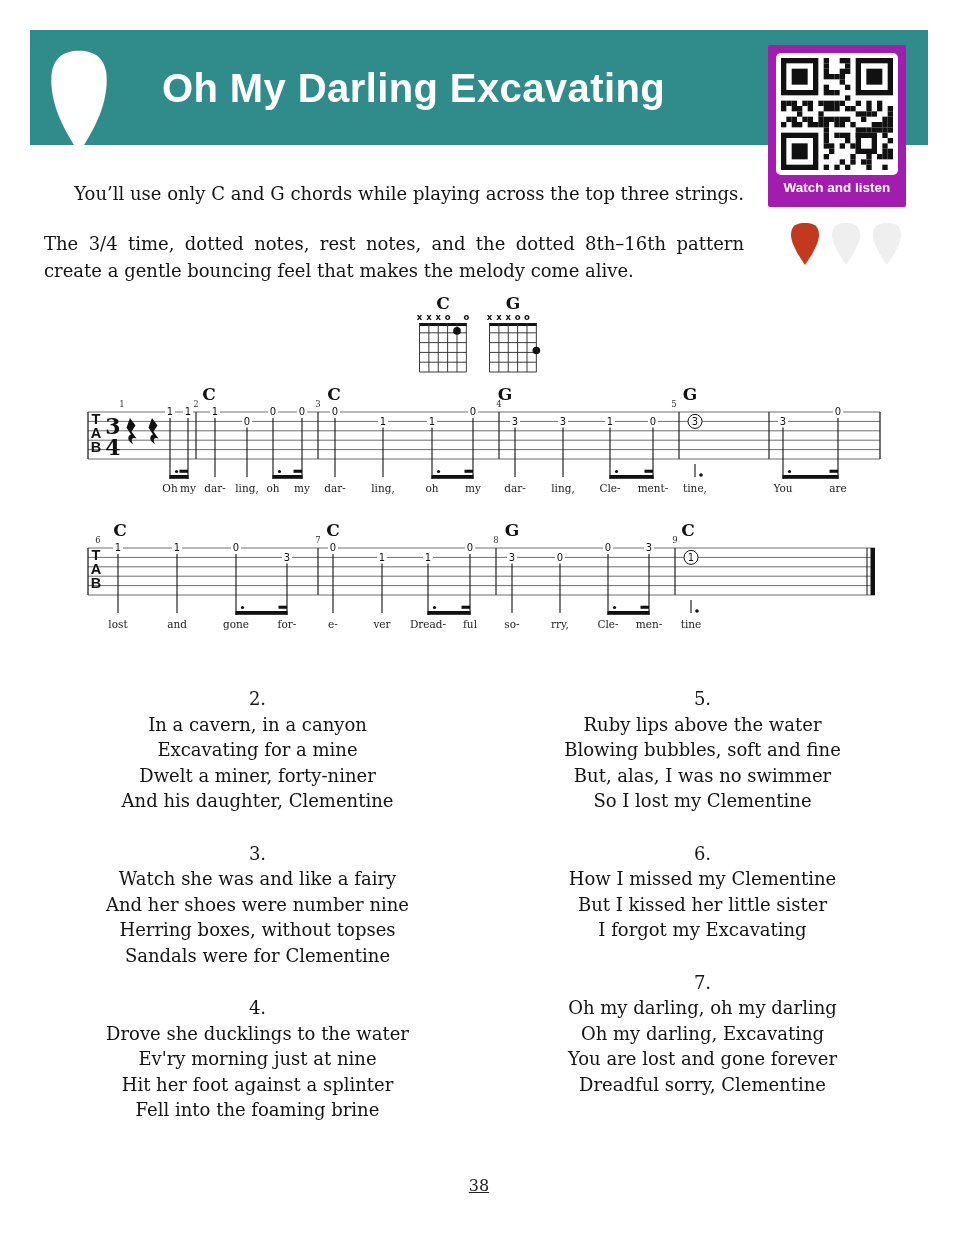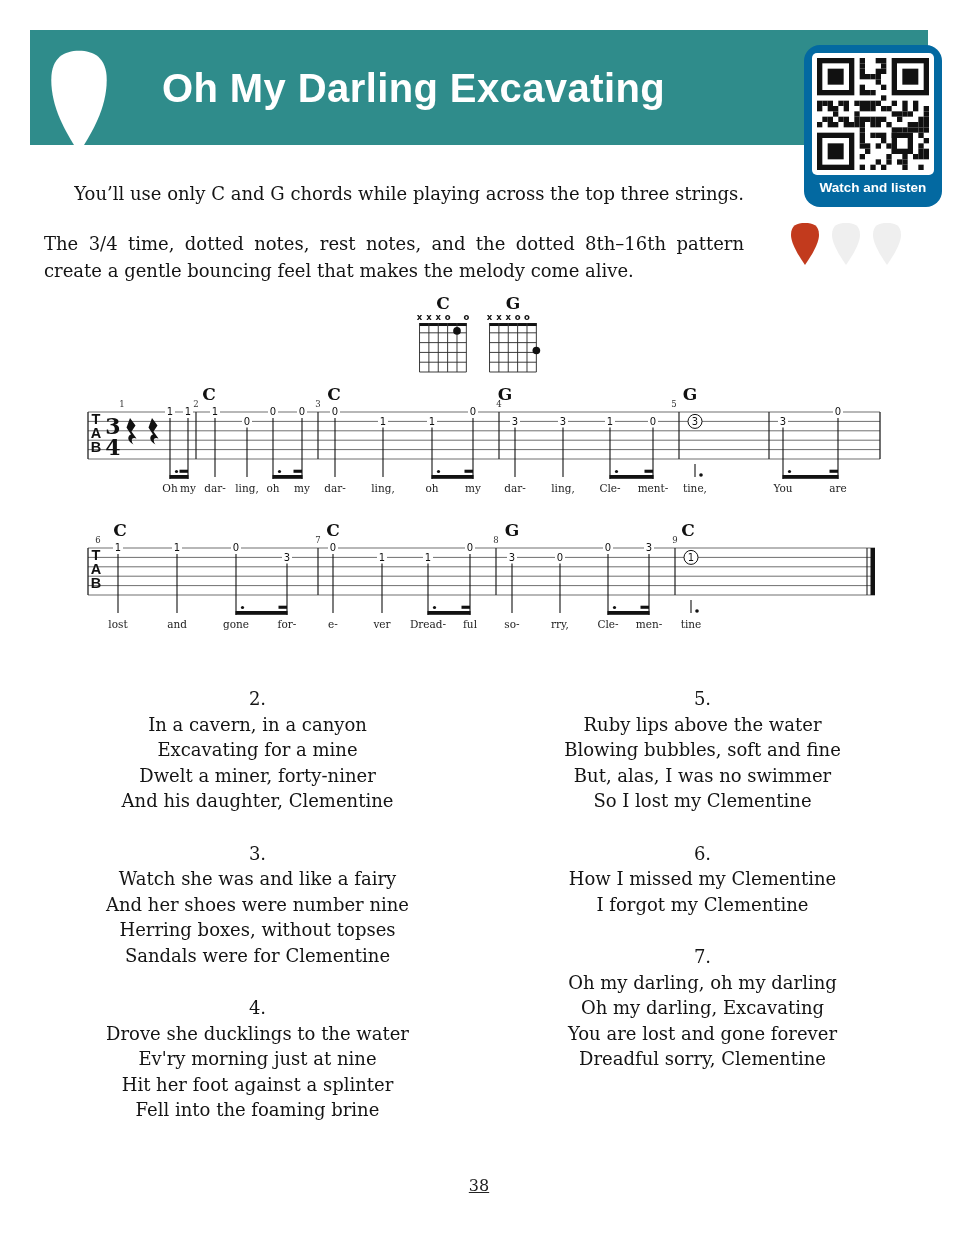--- a/index.html
+++ b/index.html
@@ -3,22 +3,22 @@
 <meta charset="utf-8">
 <style>
   html,body{margin:0;padding:0;background:#fff;}
   .page{position:relative;width:958px;height:1250px;background:#ffffff;overflow:hidden;
         font-family:"DejaVu Serif",serif;color:#1c1c1c;}
   .band{position:absolute;left:30px;top:30px;width:898px;height:115px;background:#2f8c8b;}
   .band-title{position:absolute;left:132px;top:0;height:115px;line-height:117px;
         font-family:"Liberation Sans",sans-serif;font-weight:800;font-size:40px;color:#fff;
         letter-spacing:.4px;white-space:nowrap;}
   .band-pick{position:absolute;left:46px;top:40px;width:66px;height:122px;}
-  .qr-box{position:absolute;left:768px;top:45px;width:138px;height:162px;background:#0369a1;
-        border-radius:16px;box-sizing:border-box;text-align:center;margin-left:36px;}
+  .qr-box{position:absolute;left:768px;top:45px;width:138px;height:162px;background:#a21caf;
+        border-radius:2px;box-sizing:border-box;text-align:center;}
   .qr-inner{margin:8px auto 0;width:122px;height:122px;background:#fff;border-radius:5px;
         display:flex;align-items:center;justify-content:center;}
   .qr-label{margin-top:5px;font-family:"Liberation Sans",sans-serif;font-weight:700;
         font-size:13.5px;color:#fff;}
   .picks-row{position:absolute;left:788px;top:221px;display:flex;gap:7px;}
   .intro{position:absolute;left:44px;width:700px;font-size:18px;line-height:27px;color:#141414;text-align:right;}
   #intro1{top:162px;}
   #intro2{top:212px;text-align:justify;}
   .chord-row{position:absolute;left:0;top:294px;width:958px;display:flex;justify-content:center;gap:4px;}
   .tabsys{position:absolute;left:0;width:958px;height:130px;}
@@ -473,21 +473,22 @@
       <div>
         <div>5.</div>
         <div>Ruby lips above the water</div>
         <div>Blowing bubbles, soft and fine</div>
         <div>But, alas, I was no swimmer</div>
         <div>So I lost my Clementine</div>
       </div>
       <div>
         <div>6.</div>
         <div>How I missed my Clementine</div>
-        <div>I forgot my Clementine</div>
+        <div>But I kissed her little sister</div>
+        <div>I forgot my Excavating</div>
       </div>
       <div>
         <div>7.</div>
         <div>Oh my darling, oh my darling</div>
         <div>Oh my darling, Excavating</div>
         <div>You are lost and gone forever</div>
         <div>Dreadful sorry, Clementine</div>
       </div>
     </div>
 

